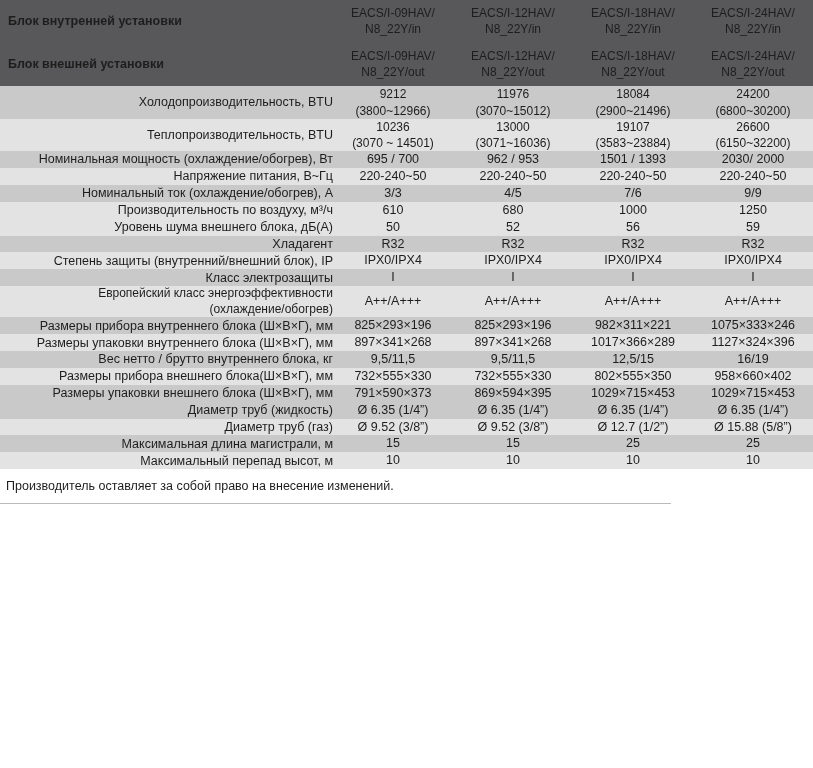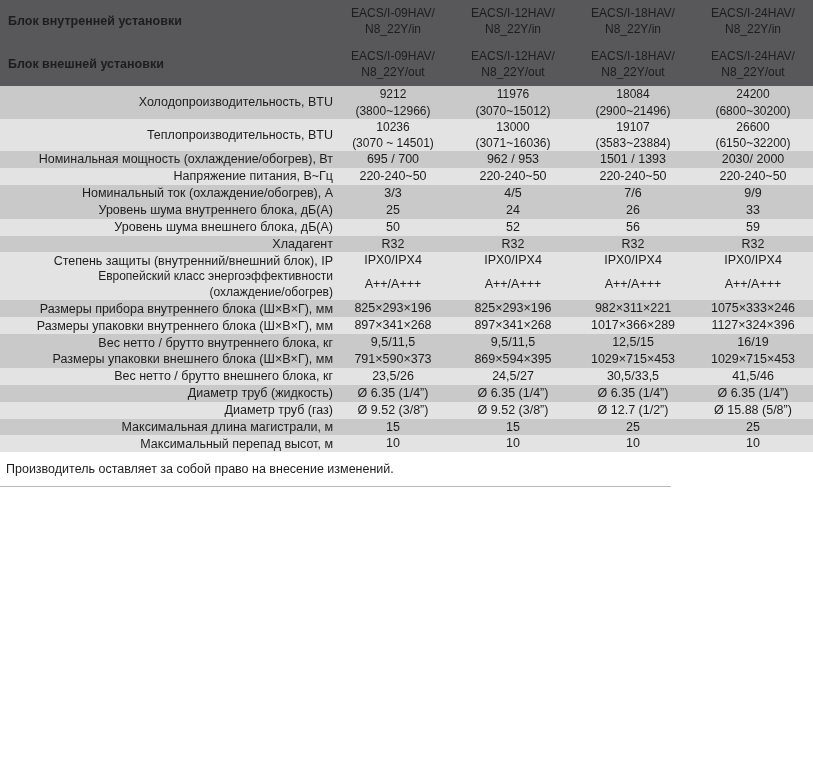--- a/index.html
+++ b/index.html
@@ -194,28 +194,28 @@
       </tr>
 
       <tr class="band-dark">
         <td class="label">Номинальный ток (охлаждение/обогрев), А</td>
         <td class="val">3/3</td>
         <td class="val">4/5</td>
         <td class="val">7/6</td>
         <td class="val">9/9</td>
       </tr>
 
-
-      <tr class="band-dark">
-        <td class="label">Уровень шума внутреннего блока, дБ(А)</td>
-        <td class="val">25</td>
-        <td class="val">24</td>
-        <td class="val">26</td>
-        <td class="val">33</td>
-      </tr>
+      <tr class="band-light">
+        <td class="label">Производительность по воздуху, м³/ч</td>
+        <td class="val">610</td>
+        <td class="val">680</td>
+        <td class="val">1000</td>
+        <td class="val">1250</td>
+      </tr>
+
 
       <tr class="band-light">
         <td class="label">Уровень шума внешнего блока, дБ(А)</td>
         <td class="val">50</td>
         <td class="val">52</td>
         <td class="val">56</td>
         <td class="val">59</td>
       </tr>
 
       <tr class="band-dark">
@@ -227,20 +227,27 @@
       </tr>
 
       <tr class="band-light">
         <td class="label">Степень защиты (внутренний/внешний блок), IP</td>
         <td class="val">IPX0/IPX4</td>
         <td class="val">IPX0/IPX4</td>
         <td class="val">IPX0/IPX4</td>
         <td class="val">IPX0/IPX4</td>
       </tr>
 
+      <tr class="band-dark">
+        <td class="label">Класс электрозащиты</td>
+        <td class="val">I</td>
+        <td class="val">I</td>
+        <td class="val">I</td>
+        <td class="val">I</td>
+      </tr>
 
       <tr class="band-light">
         <td class="label">
           <span class="sub">Европейский класс энергоэффективности</span>
           <span class="sub">(охлаждение/обогрев)</span>
         </td>
         <td class="val">A++/A+++</td>
         <td class="val">A++/A+++</td>
         <td class="val">A++/A+++</td>
         <td class="val">A++/A+++</td>
@@ -263,36 +270,36 @@
       </tr>
 
       <tr class="band-dark">
         <td class="label">Вес нетто / брутто внутреннего блока, кг</td>
         <td class="val">9,5/11,5</td>
         <td class="val">9,5/11,5</td>
         <td class="val">12,5/15</td>
         <td class="val">16/19</td>
       </tr>
 
+      <tr class="band-light">
+        <td class="label">Размеры прибора внешнего блока(Ш×В×Г), мм</td>
+        <td class="val">732×555×330</td>
+        <td class="val">732×555×330</td>
+        <td class="val">802×555×350</td>
+        <td class="val">958×660×402</td>
+      </tr>
 
       <tr class="band-dark">
         <td class="label">Размеры упаковки внешнего блока (Ш×В×Г), мм</td>
         <td class="val">791×590×373</td>
         <td class="val">869×594×395</td>
         <td class="val">1029×715×453</td>
         <td class="val">1029×715×453</td>
       </tr>
 
-      <tr class="band-light">
-        <td class="label">Вес нетто / брутто внешнего блока, кг</td>
-        <td class="val">23,5/26</td>
-        <td class="val">24,5/27</td>
-        <td class="val">30,5/33,5</td>
-        <td class="val">41,5/46</td>
-      </tr>
 
       <tr class="band-dark">
         <td class="label">Диаметр труб (жидкость)</td>
         <td class="val">Ø 6.35 (1/4”)</td>
         <td class="val">Ø 6.35 (1/4”)</td>
         <td class="val">Ø 6.35 (1/4”)</td>
         <td class="val">Ø 6.35 (1/4”)</td>
       </tr>
 
       <tr class="band-light">

